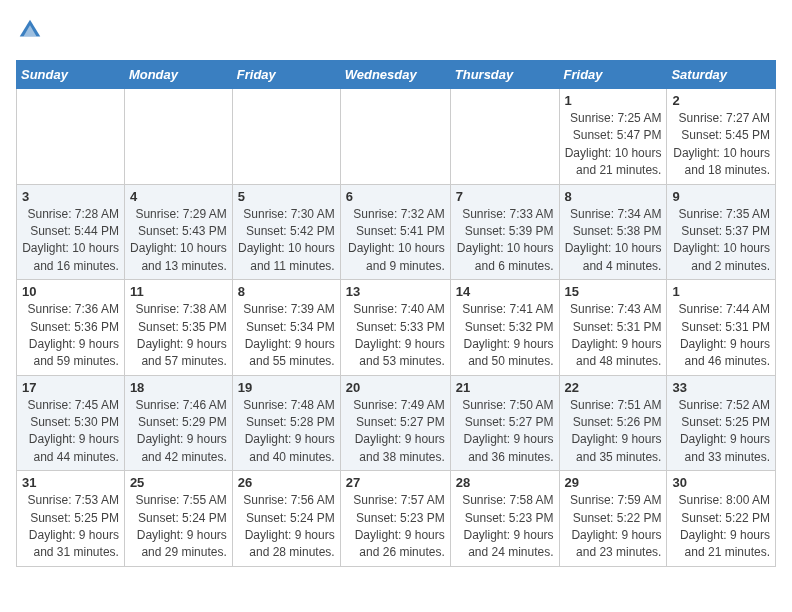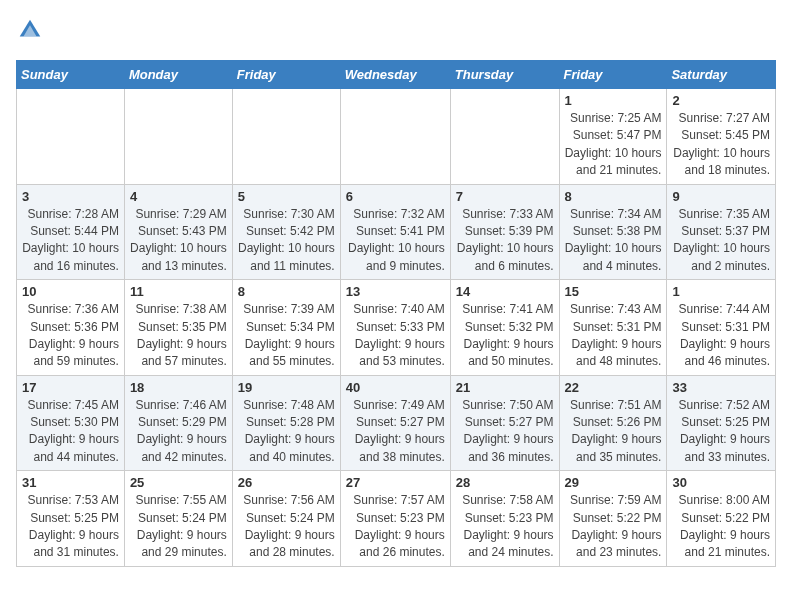--- a/index.html
+++ b/index.html
@@ -217,21 +217,21 @@
         </td>
         <td>
           <span class="day-number">18</span>
           <div class="day-info">Sunrise: 7:46 AM<br>Sunset: 5:29 PM<br>Daylight: 9 hours and 42 minutes.</div>
         </td>
         <td>
           <span class="day-number">19</span>
           <div class="day-info">Sunrise: 7:48 AM<br>Sunset: 5:28 PM<br>Daylight: 9 hours and 40 minutes.</div>
         </td>
         <td>
-          <span class="day-number">40</span>
+          <span class="day-number">20</span>
           <div class="day-info">Sunrise: 7:49 AM<br>Sunset: 5:27 PM<br>Daylight: 9 hours and 38 minutes.</div>
         </td>
         <td>
           <span class="day-number">21</span>
           <div class="day-info">Sunrise: 7:50 AM<br>Sunset: 5:27 PM<br>Daylight: 9 hours and 36 minutes.</div>
         </td>
         <td>
           <span class="day-number">22</span>
           <div class="day-info">Sunrise: 7:51 AM<br>Sunset: 5:26 PM<br>Daylight: 9 hours and 35 minutes.</div>
         </td>

